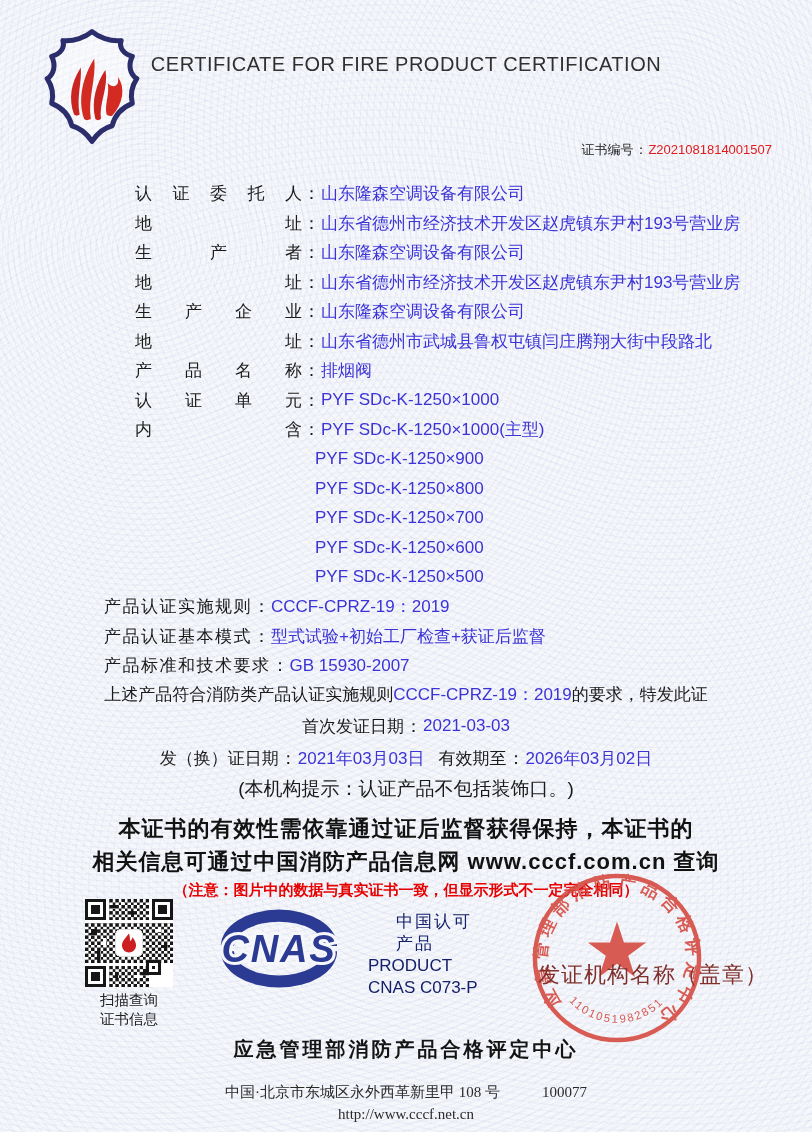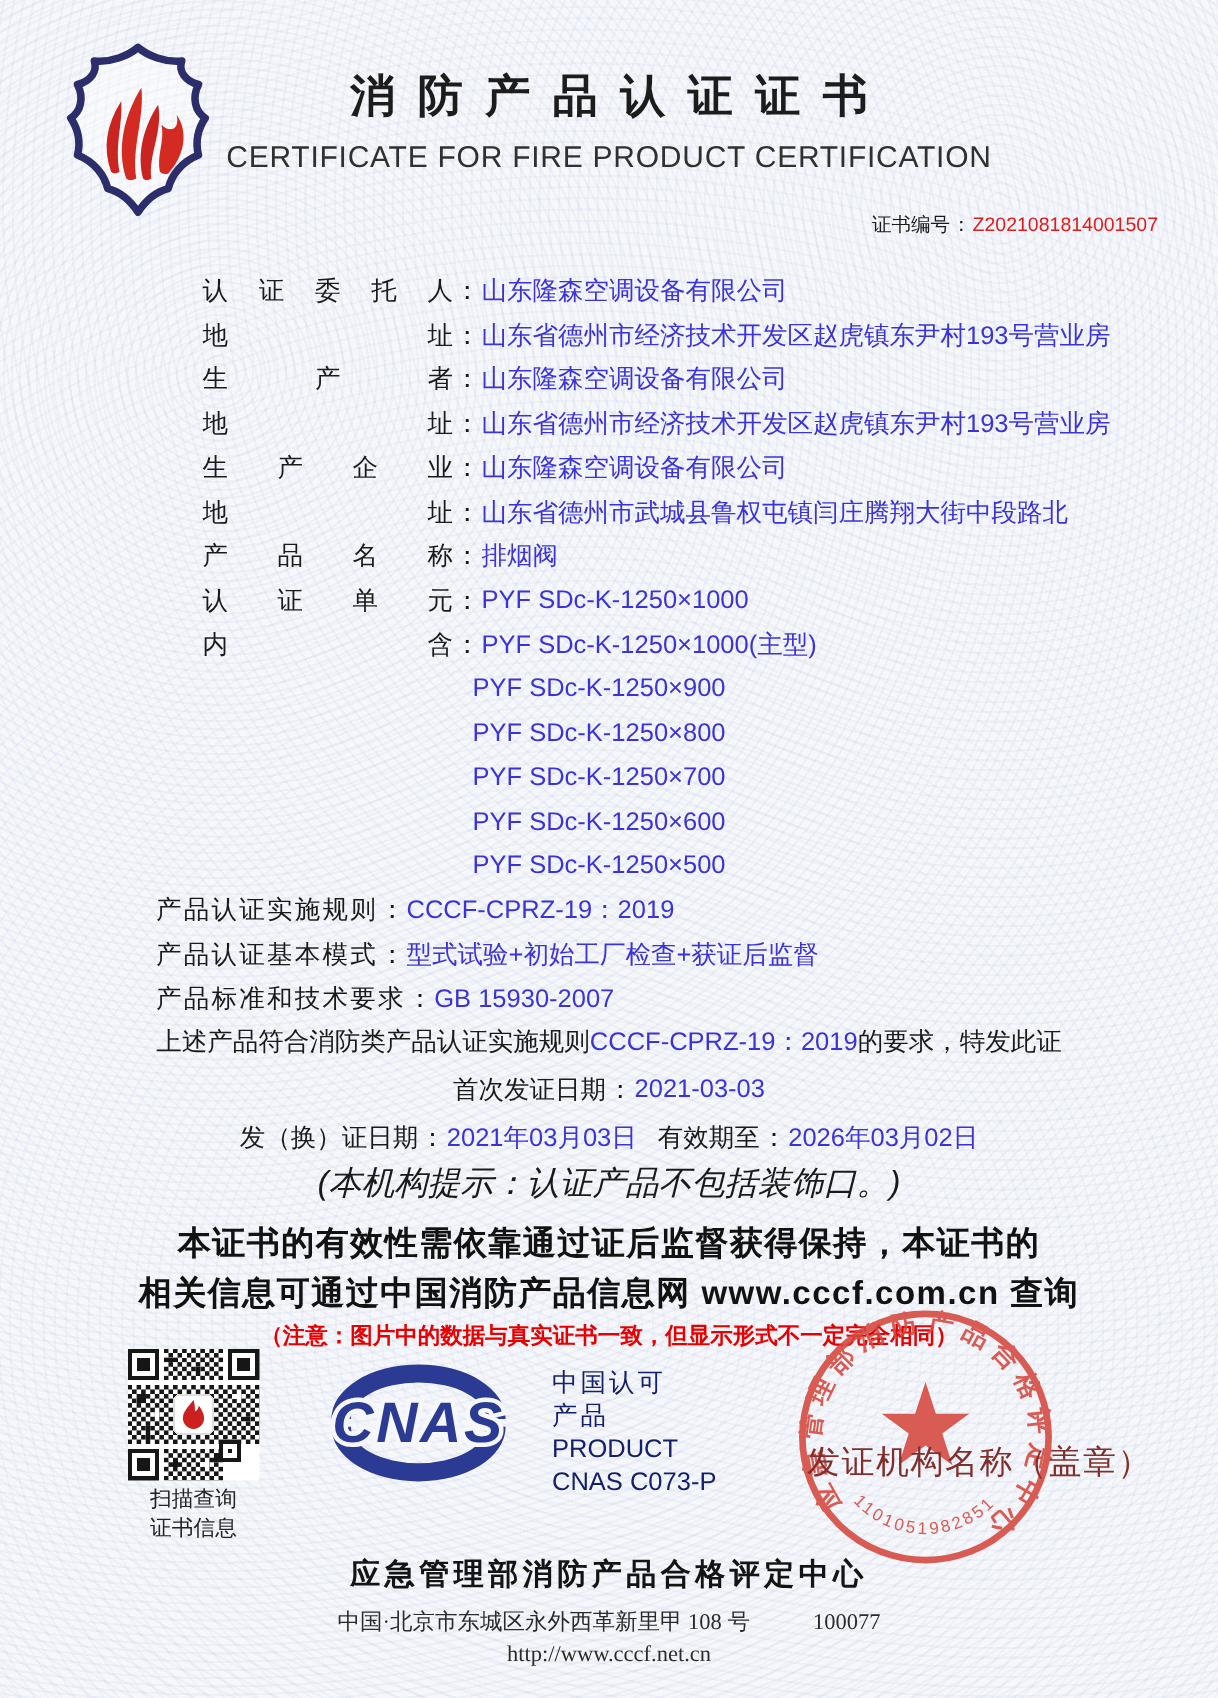--- a/index.html
+++ b/index.html
@@ -25,64 +25,63 @@
   .row { height:29.5px; display:flex; align-items:center; font-size:17px; white-space:nowrap; }
   .jlbl { display:flex; justify-content:space-between; width:167px; }
   .colon { margin:0 1px; }
   .val { color:#3b33d6; }
   .model-row { padding-left:180px; }
   .rule-row { margin-left:-31px; }
   .rule-lbl { letter-spacing:1.5px; }
 
   .centered { position:absolute; left:0; right:0; top:678px; text-align:right; font-size:17px; }
   .cline { height:32px; display:flex; justify-content:center; align-items:center; white-space:nowrap; }
-  .cline.note { font-size:22px; height:30px;font-style:italic; }
+  .cline.note { font-size:19px; height:30px; }
   .gap { display:inline-block; width:14px; }
 
   .bold-block { position:absolute; left:0; right:0; top:812px; text-align:left; }
   .bold-line { height:33px; display:flex; justify-content:center; align-items:center;
                font-size:22px; font-weight:bold; letter-spacing:1px; color:#121212; white-space:nowrap; }
   .red-note { height:24px; display:flex; justify-content:center; align-items:center;
               font-size:15px; font-weight:bold; color:#e60000; white-space:nowrap; }
 
   .qr { position:absolute; left:85px; top:899px; width:88px; height:88px; }
   .qr-caption { position:absolute; left:72px; top:991px; width:114px; text-align:center;
                 font-size:14.5px; line-height:19px; color:#222; }
   .cnas { position:absolute; left:214px; top:901px; width:130px; height:90px; }
   .accred { position:absolute; left:368px; top:911px; font-size:17px; line-height:22px; color:#15206b; }
-  .accred .zh { letter-spacing:2px; }
+  .accred .zh { letter-spacing:2px;margin-left:28px; }
 
   .stamp { position:absolute; left:528px; top:869px; width:178px; height:178px; z-index:2; }
   .stamp-caption { position:absolute; left:538px; top:960px; width:230px; z-index:3; text-align:center;
                    font-family:"Liberation Serif", serif; font-size:22px; letter-spacing:1px;
                    color:#80302c; white-space:nowrap; }
 
   .footer { position:absolute; left:0; right:0; top:1036px; text-align:center; }
   .footer .org { font-size:20px; font-weight:bold; letter-spacing:3px; color:#141414; }
-  .footer .addr { margin-top:9px; font-family:"Liberation Serif", serif; font-size:15px; color:#2a2a2a; }
+  .footer .addr { margin-top:20px; font-family:"Liberation Serif", serif; font-size:15px; color:#2a2a2a; }
   .footer .addr .post { display:inline-block; margin-left:42px; }
   .footer .url { margin-top:4px; font-family:"Liberation Serif", serif; font-size:15px; color:#2a2a2a; }
 </style>
 </head>
 <body>
 
 <div class="page">
 
   <svg class="logo-shield" viewBox="0 0 100 105">
     <path d="M50 4 C44 9 34 13 24 12 C26 18 22 24 14 26 C18 34 16 42 10 46 C14 52 16 60 14 68
              C24 72 30 80 32 88 C40 90 46 96 50 102 C54 96 60 90 68 88 C70 80 76 72 86 68
              C84 60 86 52 90 46 C84 42 82 34 86 26 C78 24 74 18 76 12 C66 13 56 9 50 4 Z" fill="rgba(255,255,255,0.4)" stroke="#2b2e6b" stroke-width="4.5" stroke-linejoin="round"></path>
     <path d="M34 78 C29 64 31 50 40 36 C41 50 36 62 39 78 Q36 80 34 78 Z" fill="#c92420"></path>
     <path d="M43 82 C37 64 42 44 52 28 C54 46 46 64 49 82 Q45 84 43 82 Z" fill="#d32a22"></path>
     <path d="M53 82 C49 66 54 50 62 38 C65 54 56 68 58 82 Q55 84 53 82 Z" fill="#c92420"></path>
     <path d="M63 78 C61 68 66 60 64 50 C69 55 75 53 73 44 C80 54 78 68 68 79 Q65 80 63 78 Z" fill="#d32a22"></path>
   </svg>
 
   <div class="hdr">
-    <div class="title">消防产品认证证书</div>
     <div class="subtitle">CERTIFICATE FOR FIRE PRODUCT CERTIFICATION</div>
   </div>
 
   <div class="certno">
     <span>证书编号</span><span class="colon">：</span><span class="num">Z2021081814001507</span>
   </div>
 
   <div class="rows">
     <div class="row">
       <span class="jlbl">

